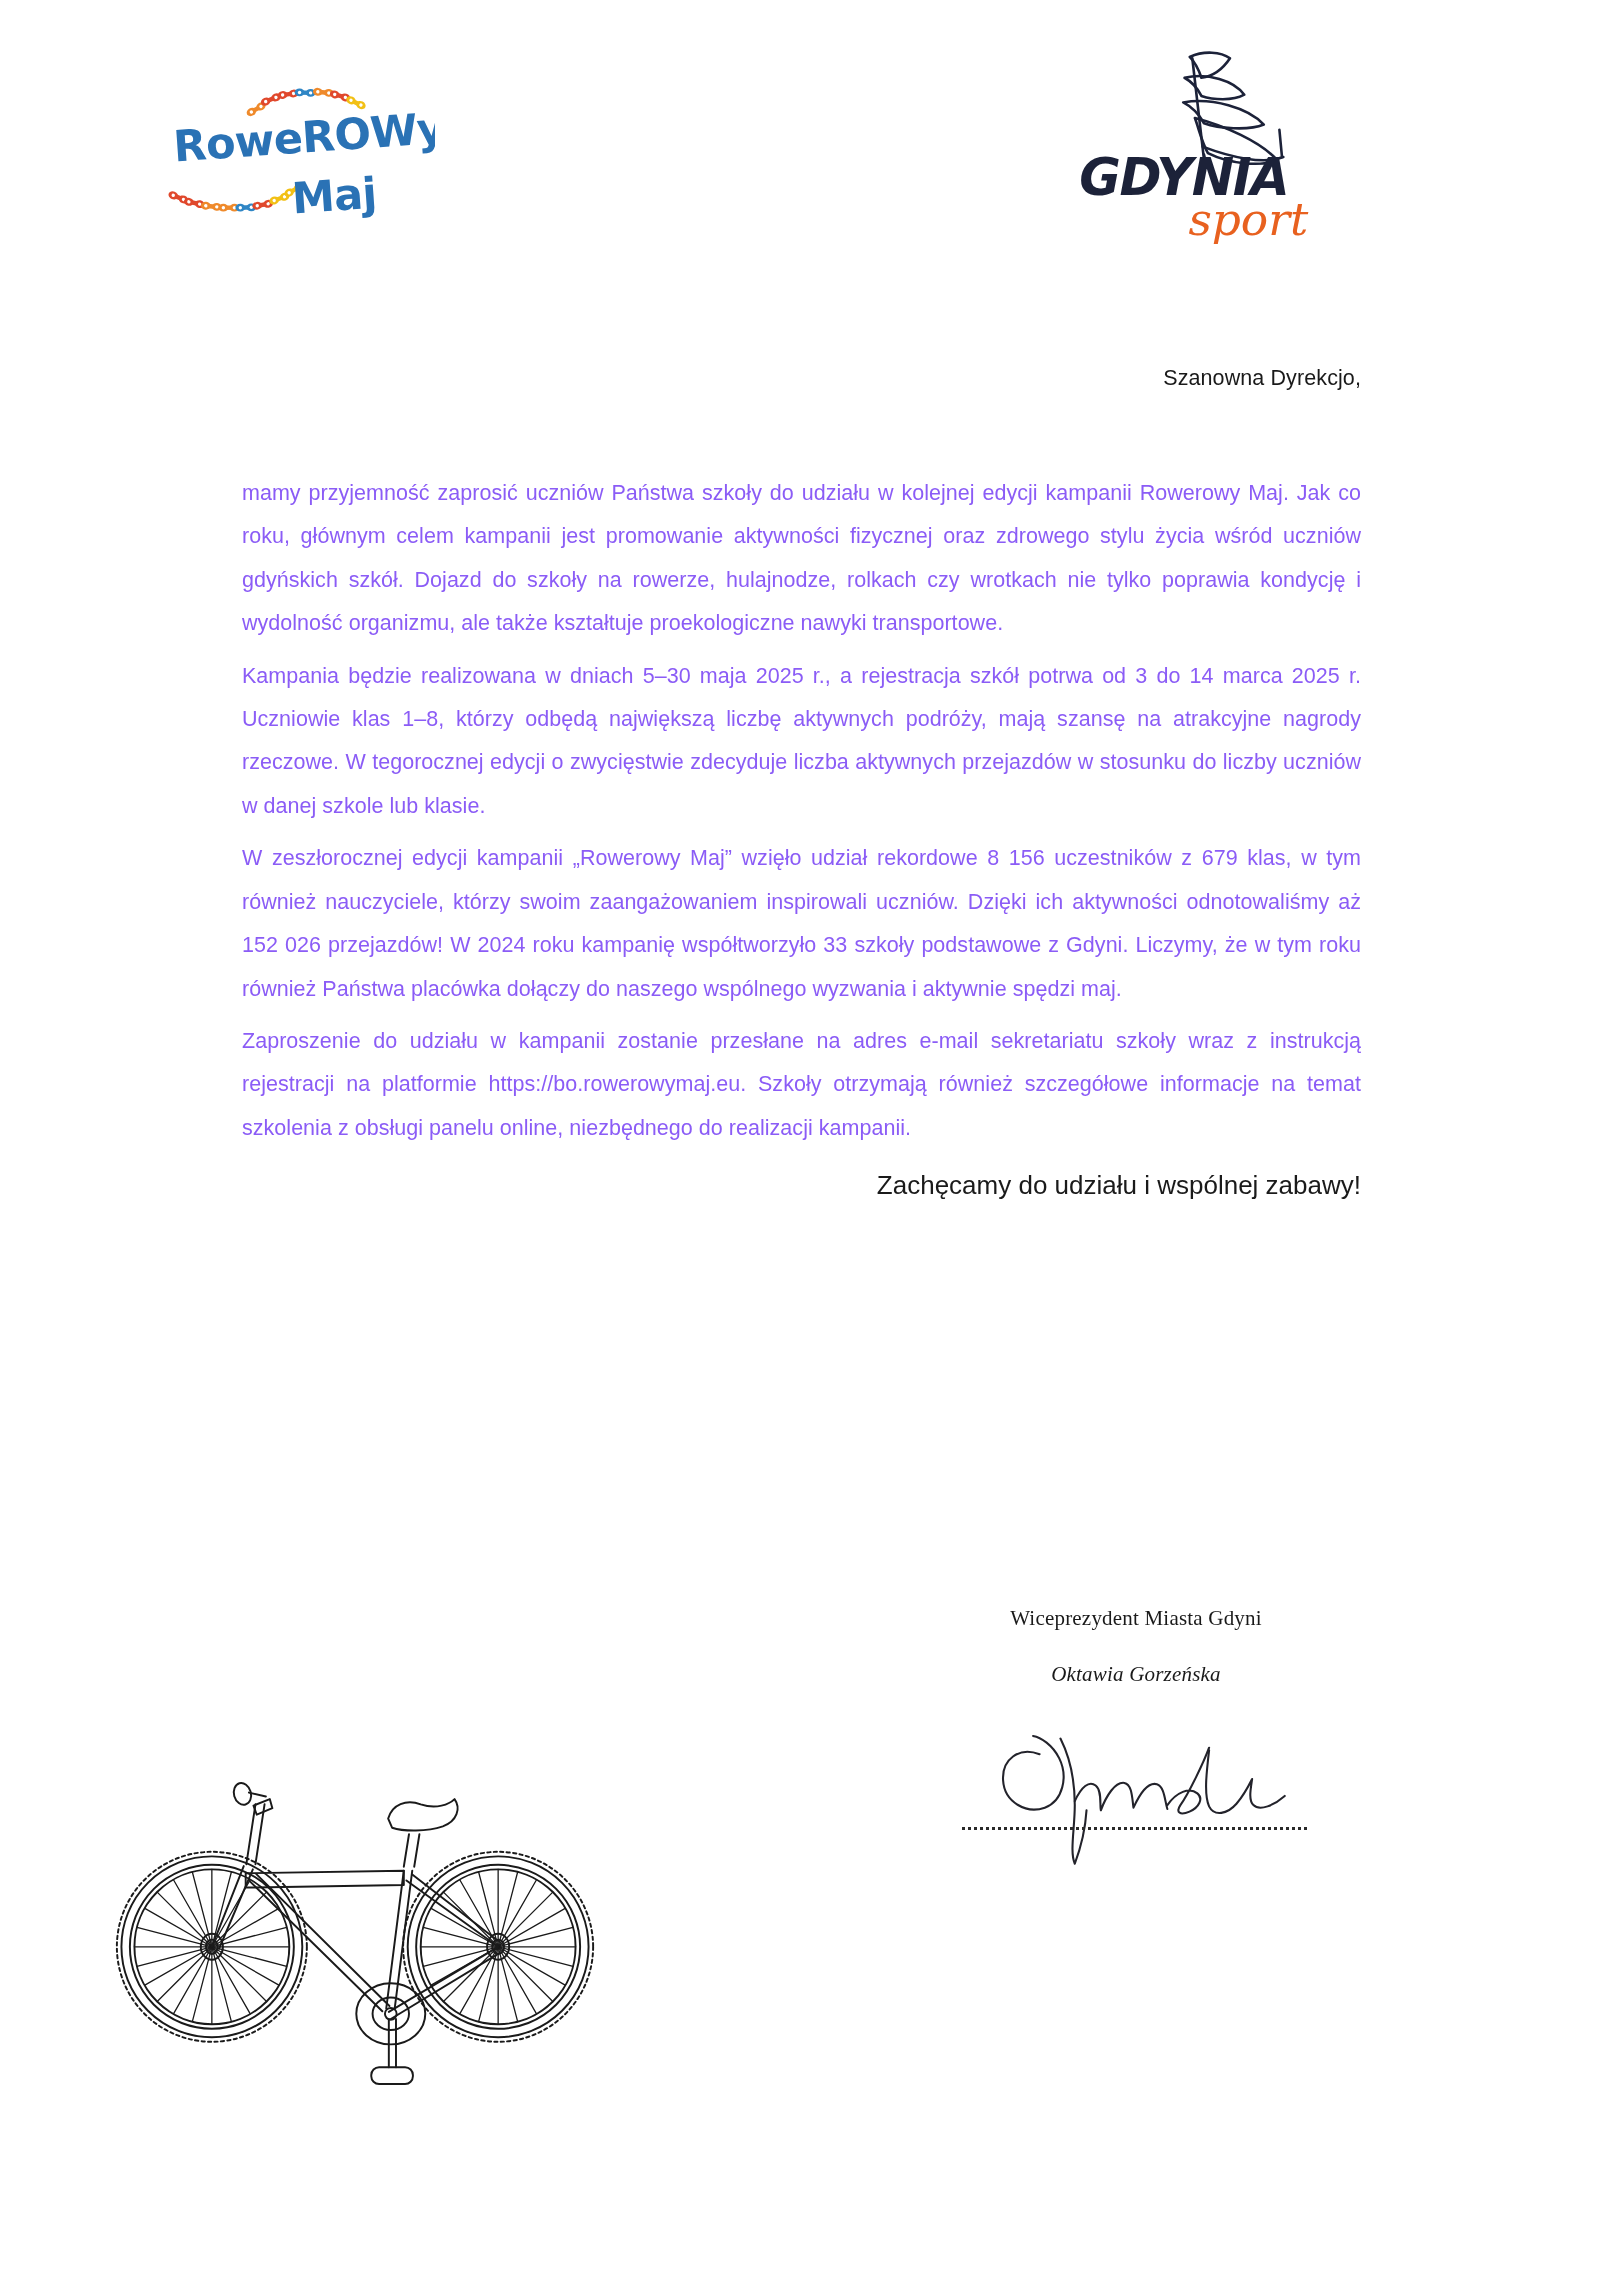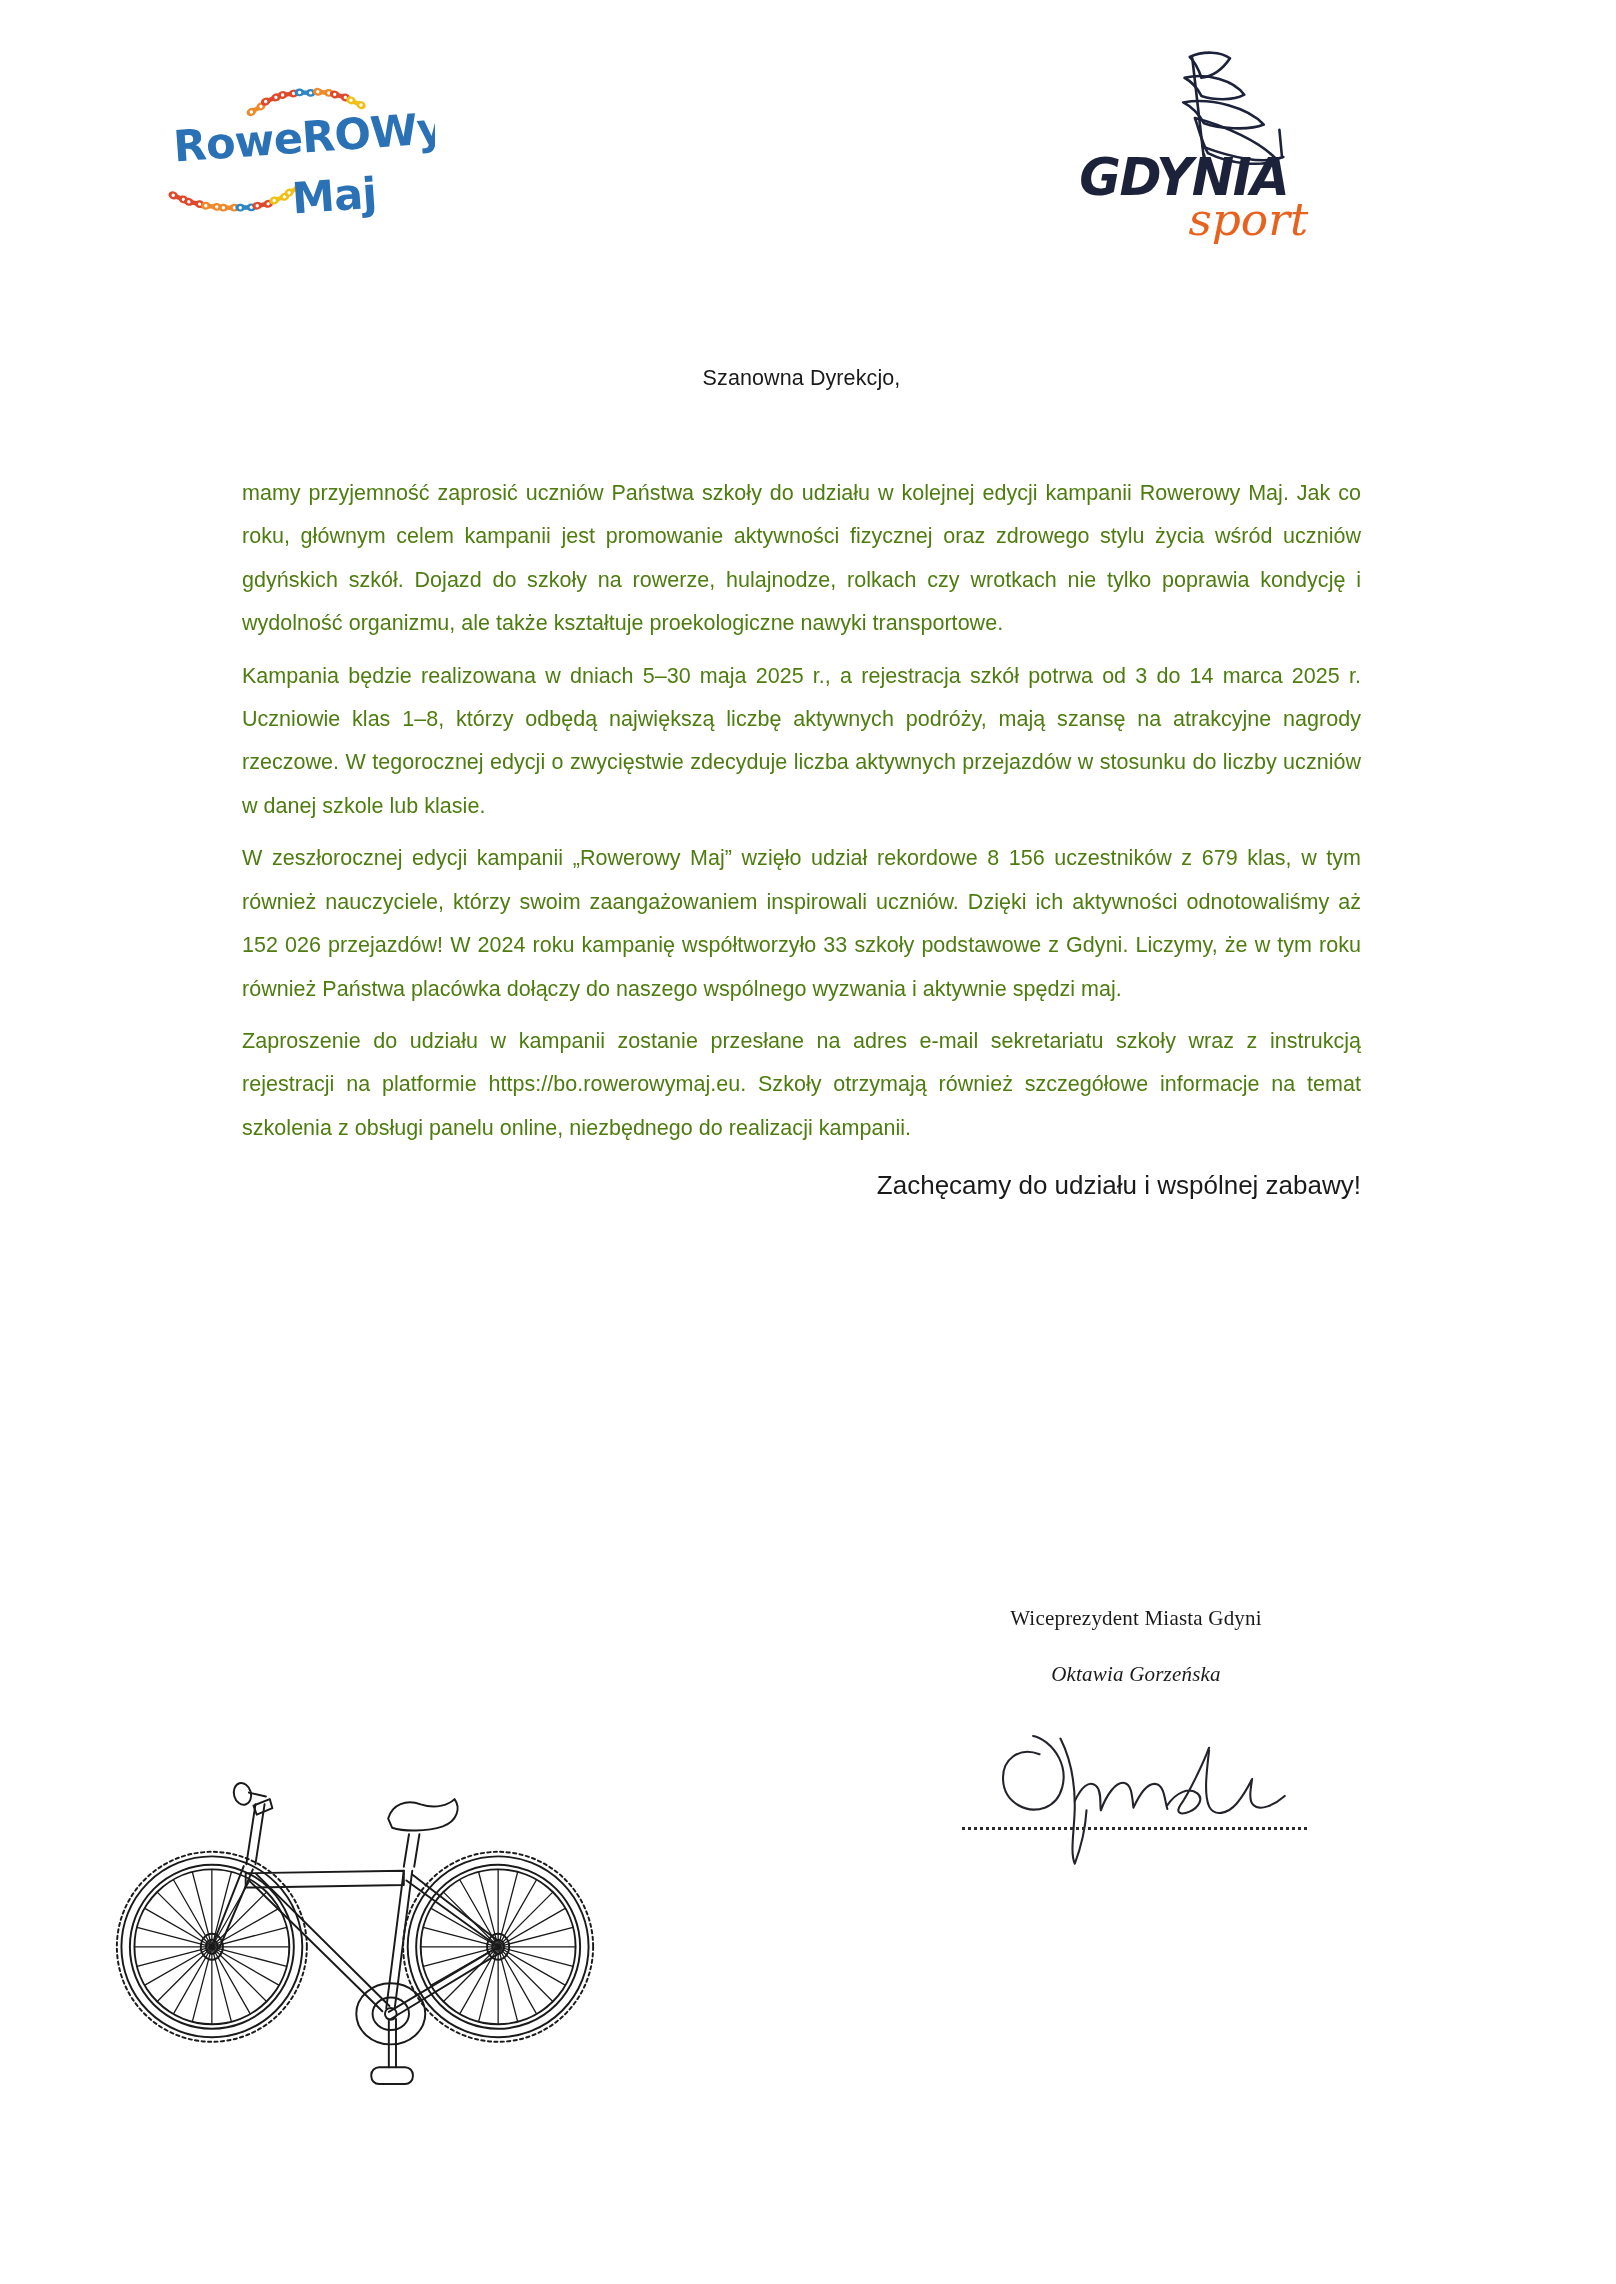--- a/index.html
+++ b/index.html
@@ -53,30 +53,30 @@
     position: absolute;
     left: 242px;
     top: 365px;
     width: 1119px;
   }
   .salutation {
     font-size: 21.5px;
     line-height: 1.3;
     letter-spacing: 0.1px;
     margin: 0 0 79px 0;
-    text-align: center;
+    text-align: right;
   }
   .para {
     font-size: 21.5px;
     line-height: 2.02;
     text-align: justify;
     text-justify: inter-word;
     margin: 0 0 9px 0;
     letter-spacing: 0.03px;
-    color: #4d7c0f;
+    color: #8b5cf6;
   }
   .closing {
     font-size: 26px;
     line-height: 2.02;
     text-align: right;
     margin: 9px 0 0 0;
   }
 
   
   .signature-block {

